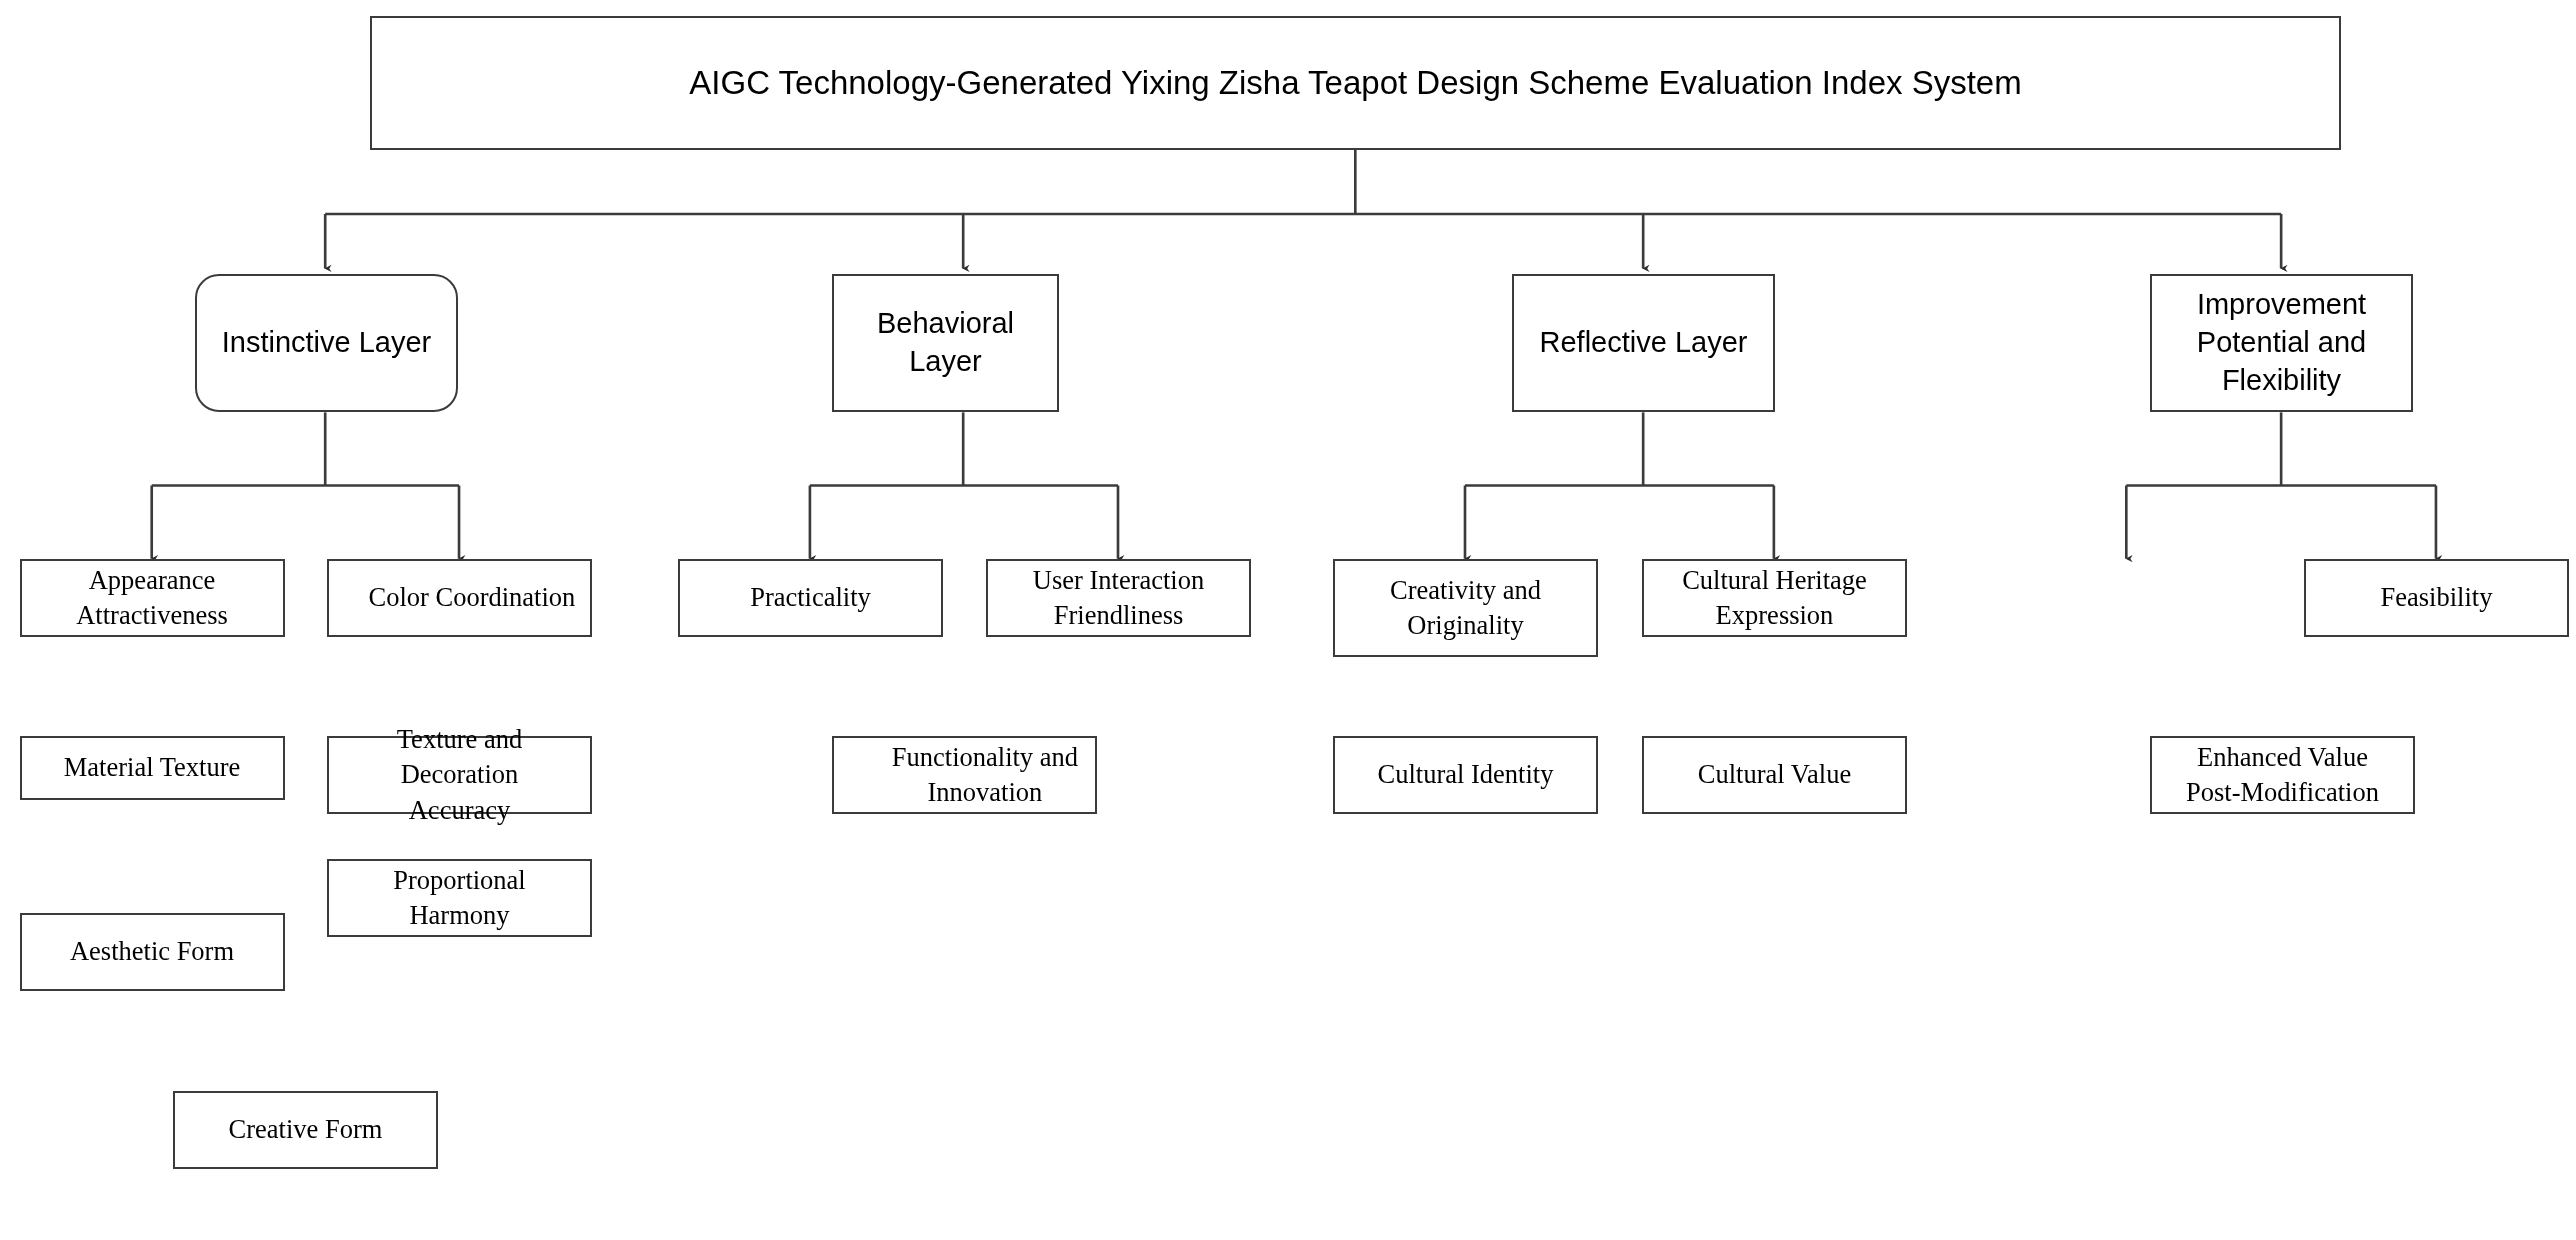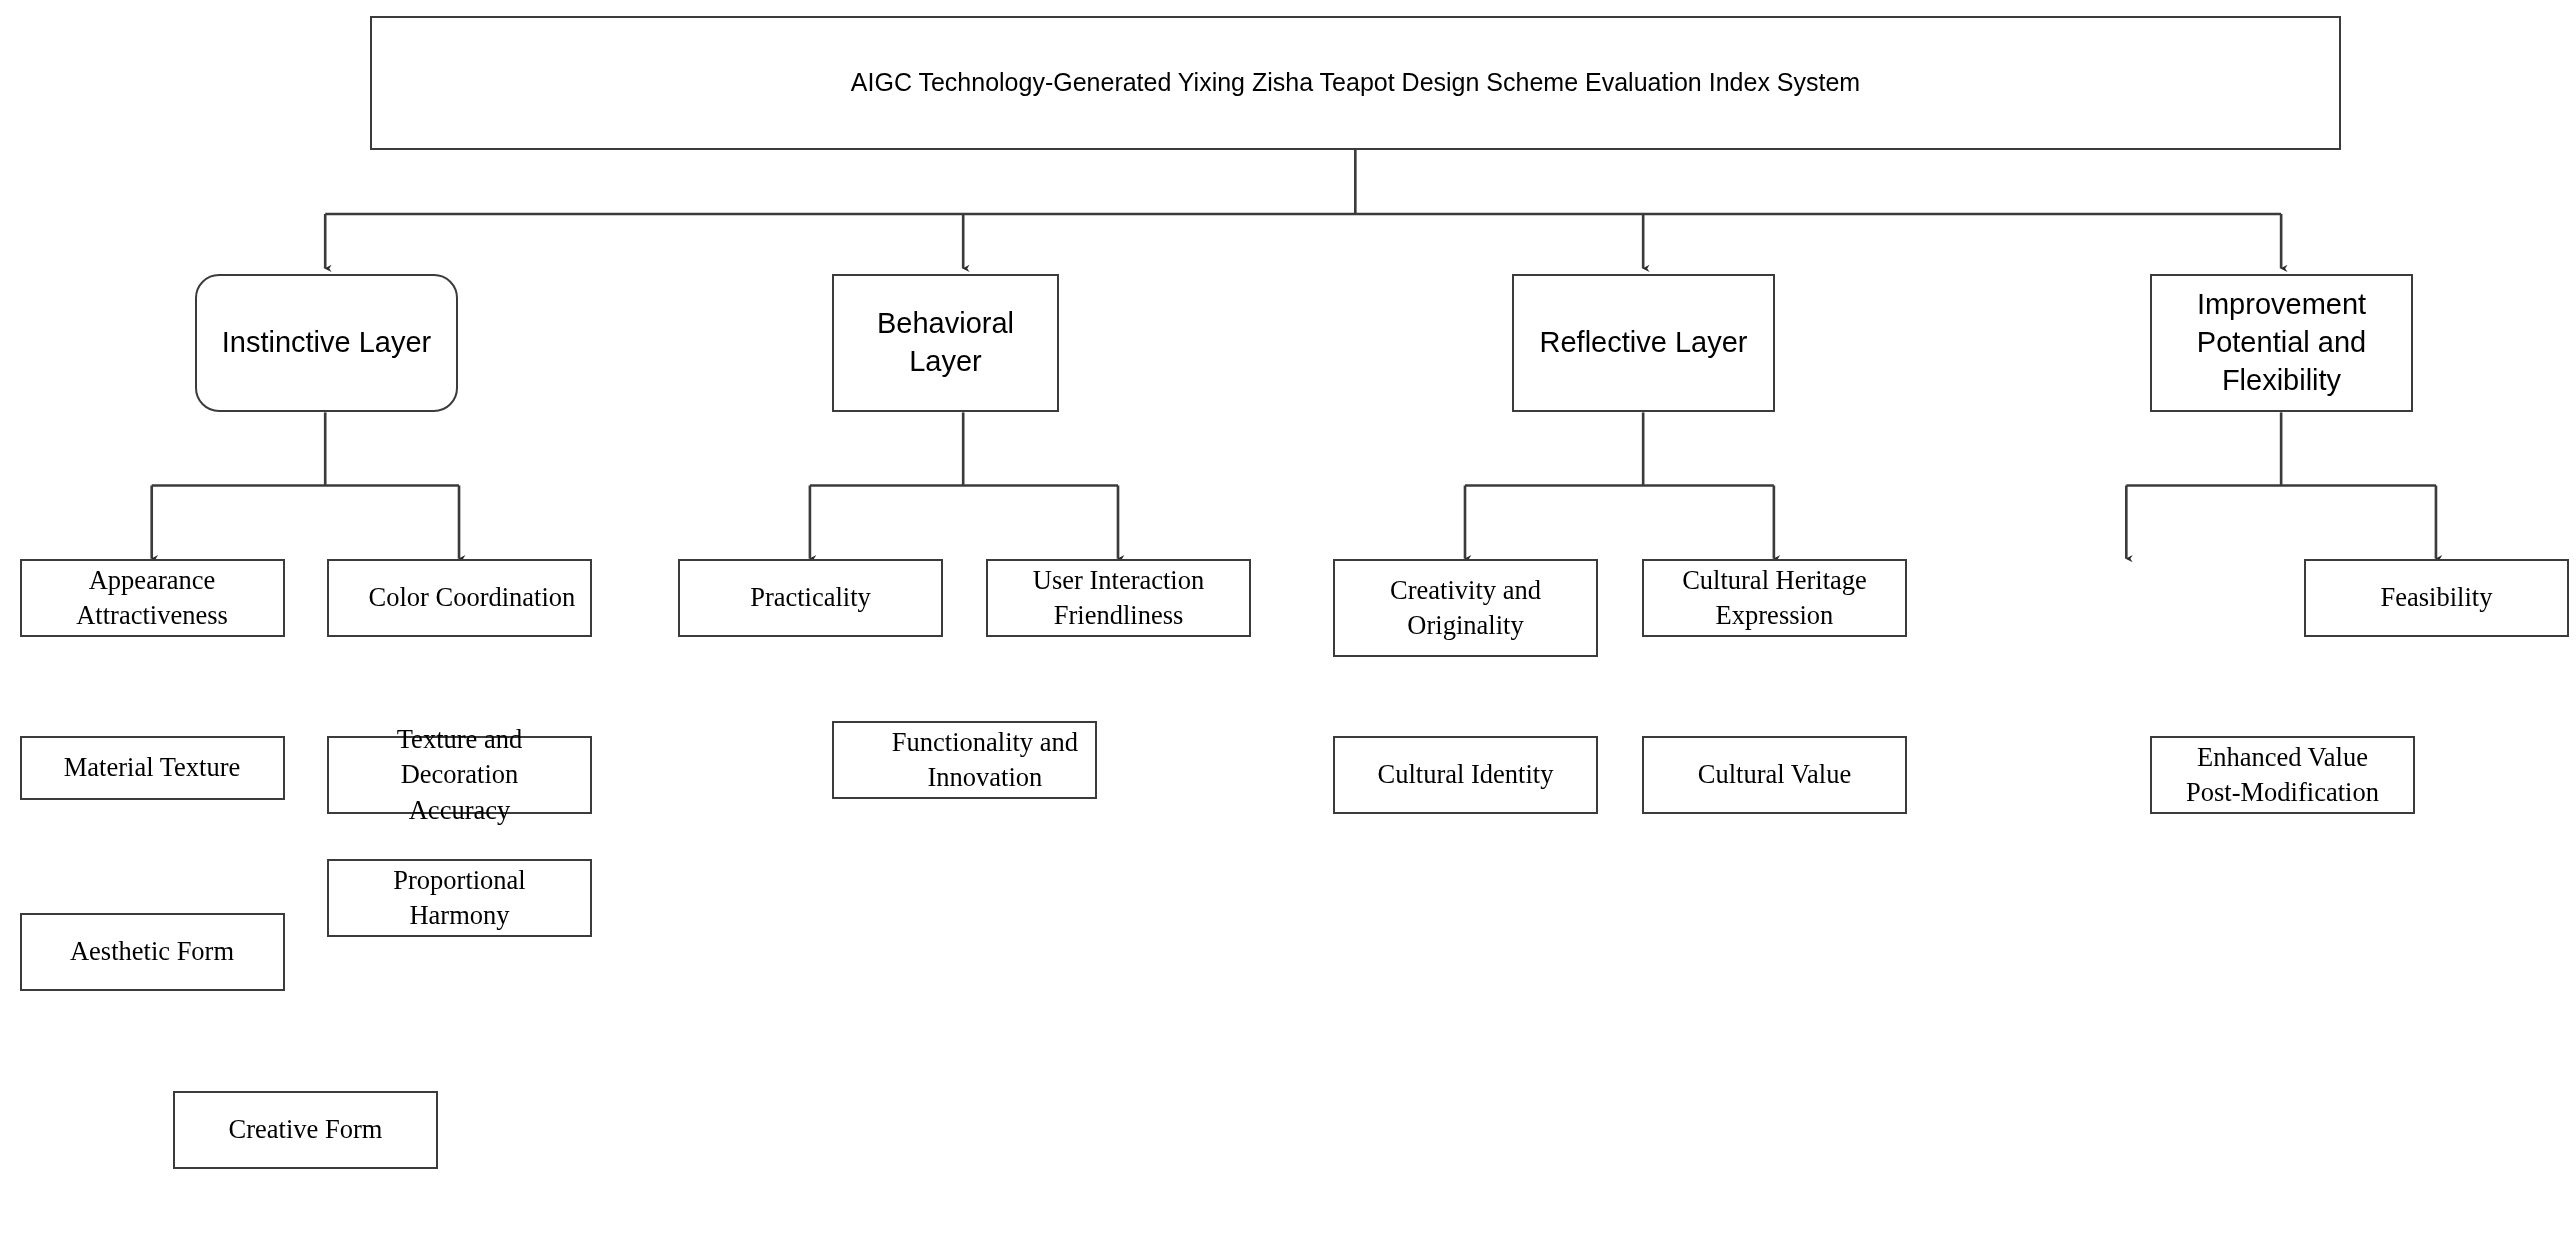--- a/index.html
+++ b/index.html
@@ -32,21 +32,21 @@
     align-items: center;
     justify-content: center;
     text-align: center;
     color: #000000;
     line-height: 1.30;
     white-space: pre-line;
     padding: 3.1px 6.2px;
   }
   .node.root {
     font-family: "Liberation Sans", sans-serif;
-    font-size: 25px;
+    font-size: 33px;
     line-height: 1.25;
   }
   .node.level2 {
     font-family: "Liberation Sans", sans-serif;
     font-size: 29px;
     line-height: 1.30;
   }
   .node.leaf {
     font-family: "Liberation Serif", serif;
     font-size: 26.5px;
@@ -124,21 +124,21 @@
   <div class="node leaf" style="left:19.5px; top:913px; width:265px; height:78px;">Aesthetic Form</div>
   <div class="node leaf" style="left:327px; top:859px; width:265px; height:78px;">Proportional
 Harmony</div>
 
   <div class="node leaf" style="left:173px; top:1091px; width:265px; height:78px;font-family:Liberation Serif, serif;">Creative Form</div>
 
   <div class="node leaf" style="left:678px; top:559px; width:265px; height:78px;">Practicality</div>
   <div class="node leaf" style="left:986px; top:559px; width:265px; height:78px;">User Interaction
 Friendliness</div>
 
-  <div class="node leaf" style="left:832px; top:721px; width:265px; height:78px;padding-left:47px;">Functionality and
+  <div class="node leaf" style="left:832px; top:736px; width:265px; height:78px;padding-left:47px;">Functionality and
 Innovation</div>
 
   <div class="node leaf" style="left:1333px; top:559px; width:265px; height:98px;">Creativity and
 Originality</div>
   <div class="node leaf" style="left:1642px; top:559px; width:265px; height:78px;">Cultural Heritage
 Expression</div>
 
   <div class="node leaf" style="left:1333px; top:736px; width:265px; height:78px;">Cultural Identity</div>
   <div class="node leaf" style="left:1642px; top:736px; width:265px; height:78px;">Cultural Value</div>
 

